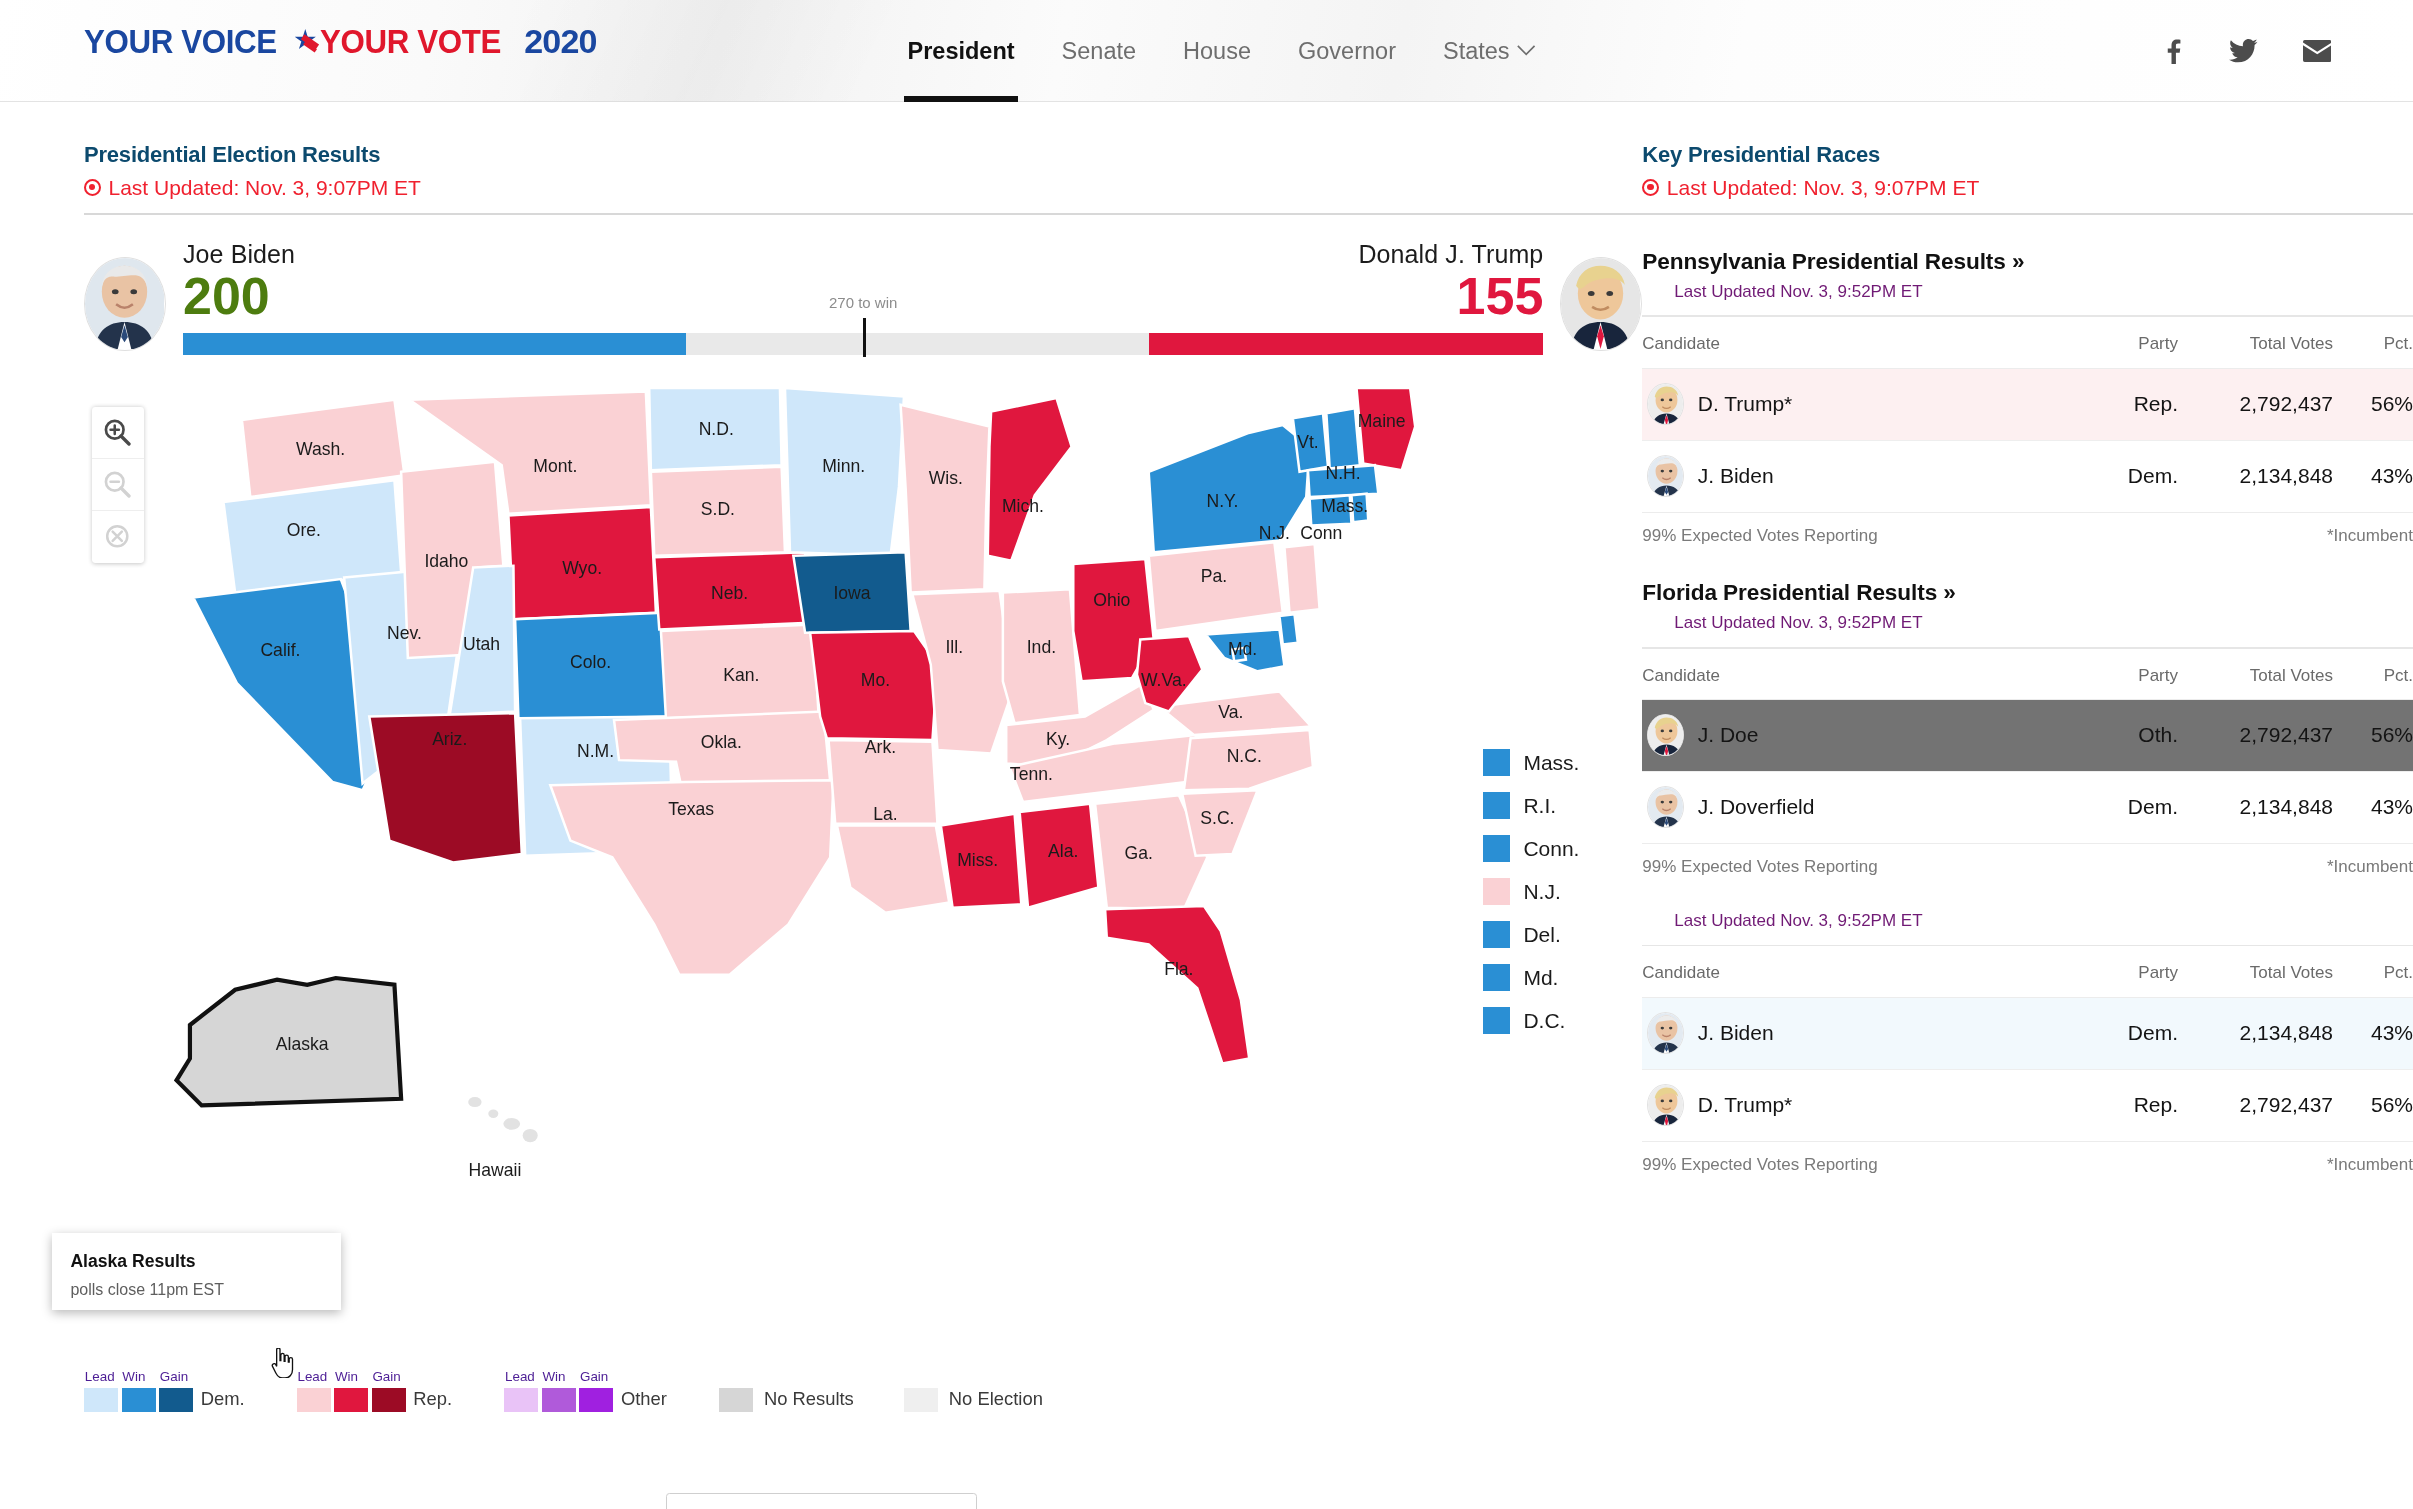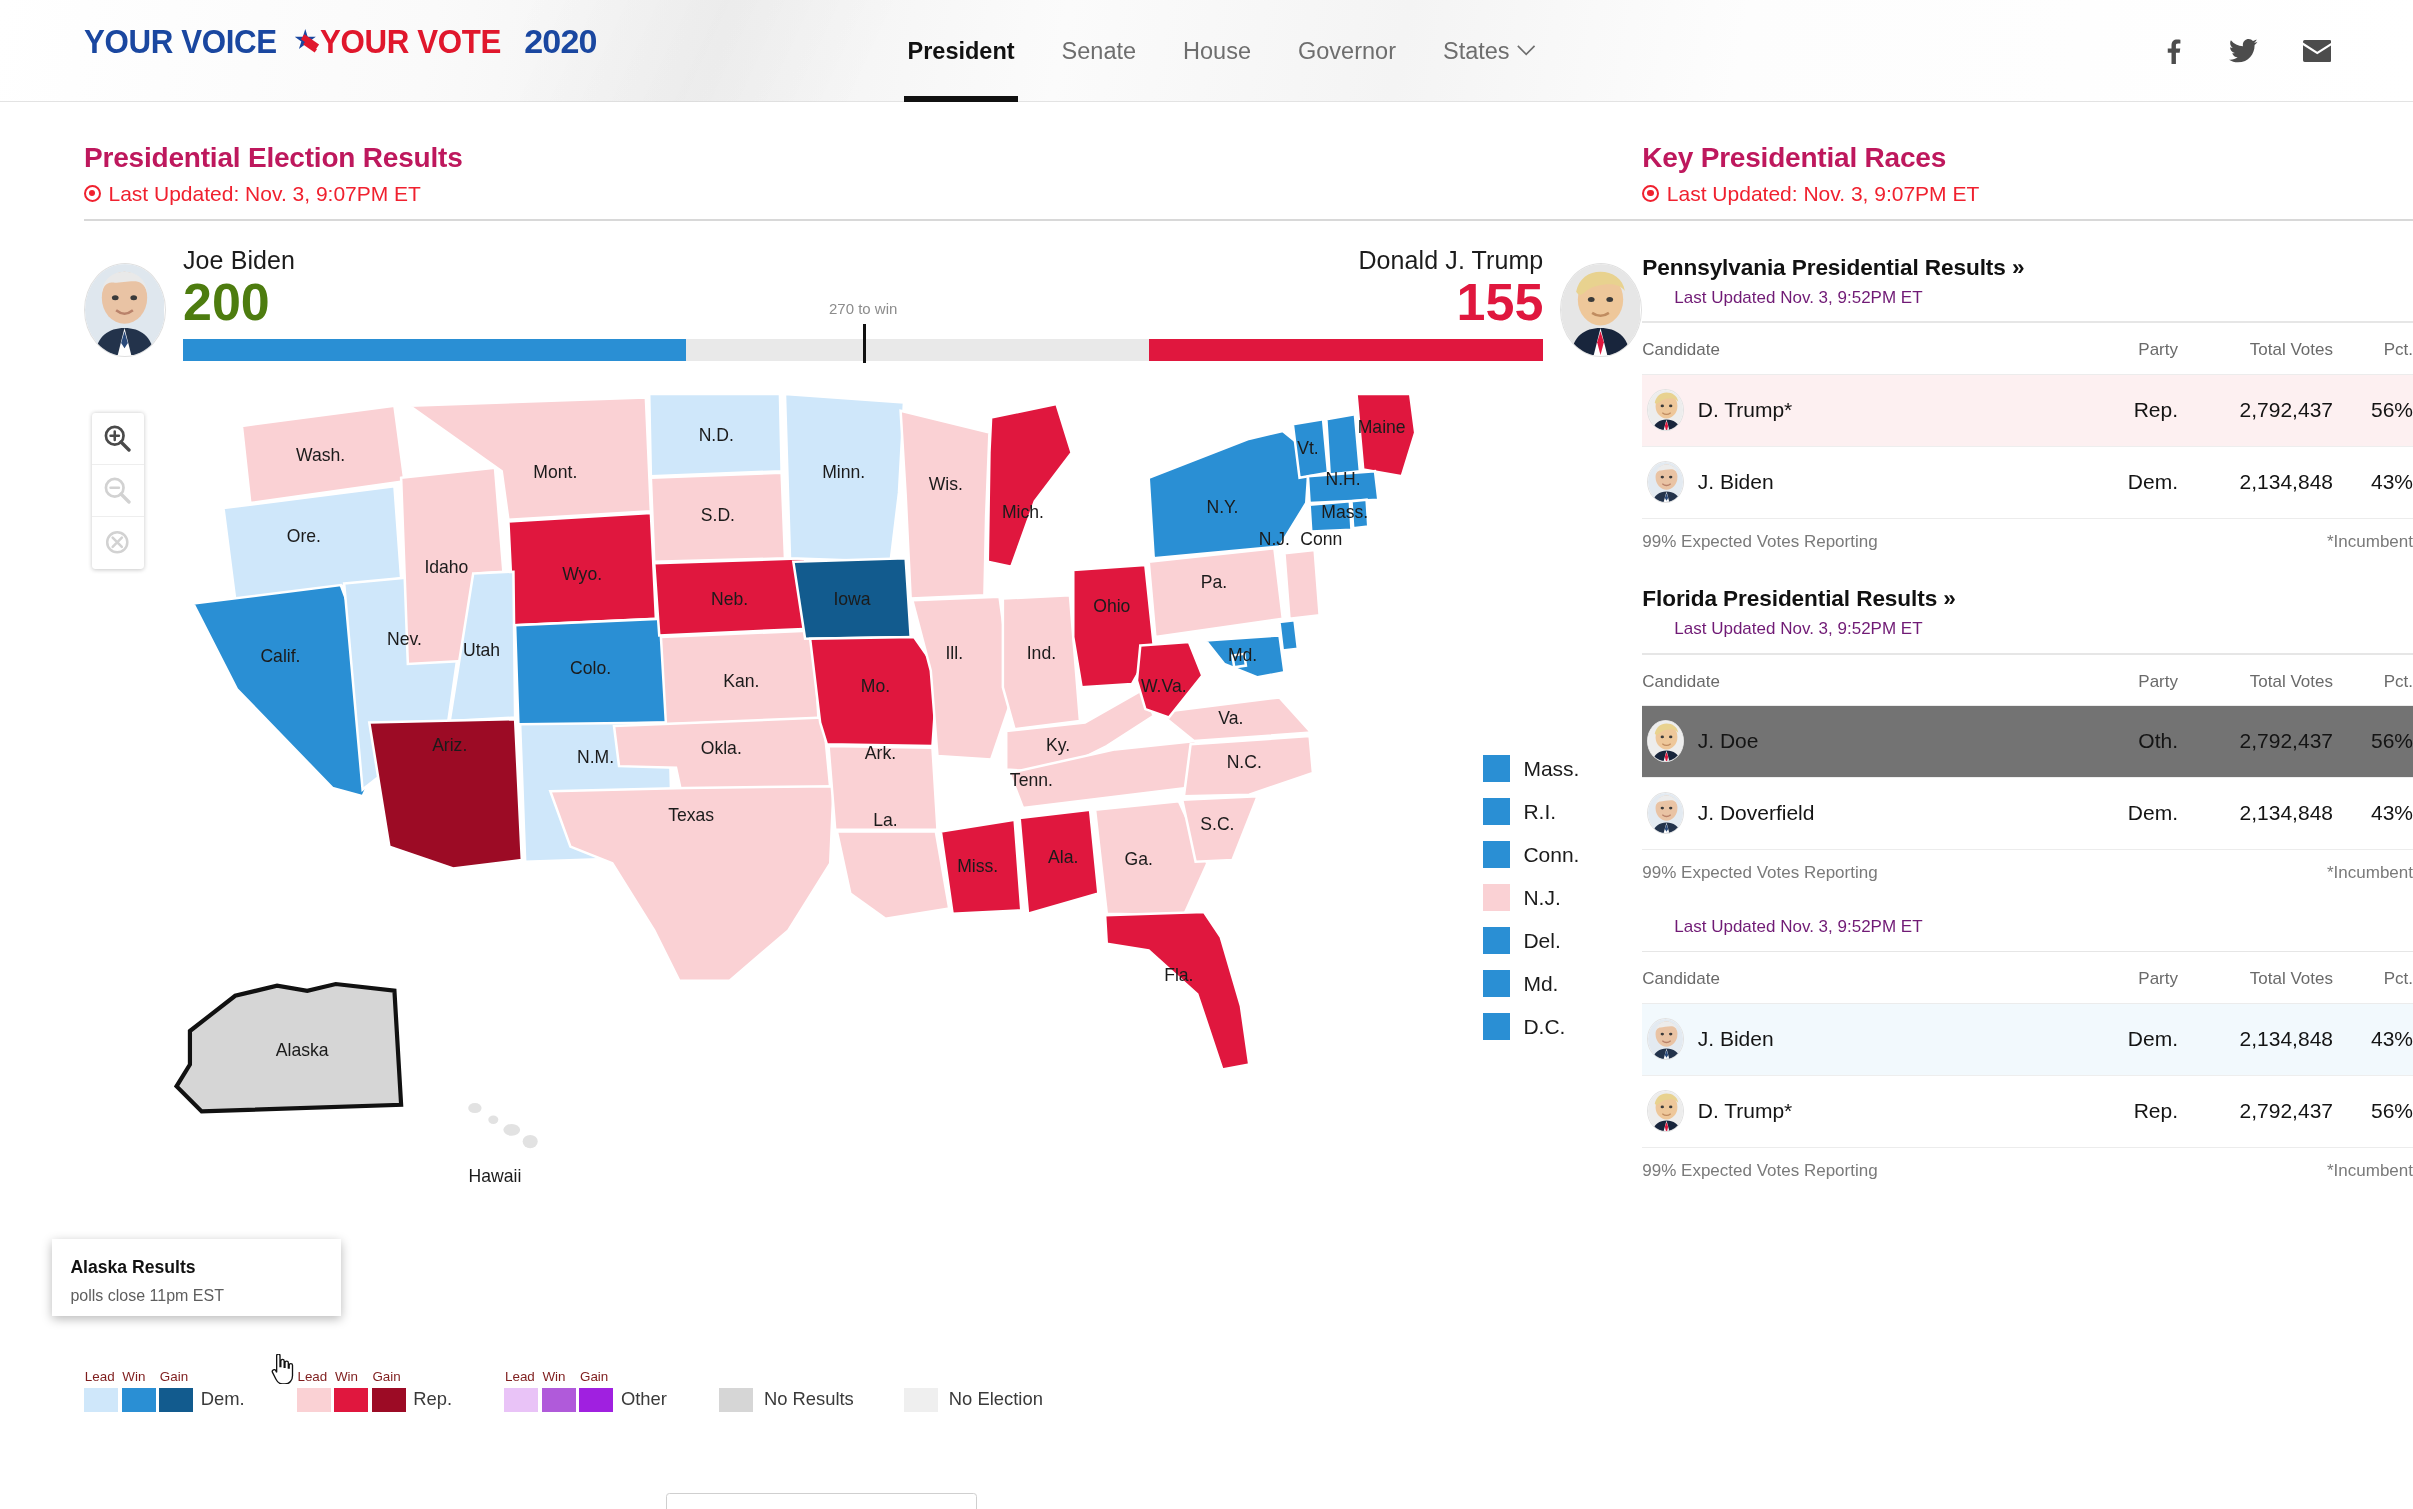--- a/index.html
+++ b/index.html
@@ -48,21 +48,21 @@
   .nav-caret{ display:inline-block; margin-left:7.5px; font-size:17px; color:#6e6e6e; }
 
   .social { position:absolute; right:82px; top:0; height:102px; display:flex; align-items:center; gap:45px; }
   .social svg { display:block; fill:#4c4c4c; cursor:pointer; }
 
   
   .page { display:flex; padding:0; }
   .left { width:1643px; padding:40px 0 0 84px; position:relative; }
   .right { width:771px; padding:40px 0 0 0; position:relative; }
 
-  .sec-title { font-size:28px; font-weight:bold; color:#be185d; letter-spacing:-0.2px; }
+  .sec-title { font-size:22px; font-weight:bold; color:#0c4a6e; letter-spacing:-0.2px; }
   .updated { margin-top:7.5px; display:flex; align-items:center; gap:7.5px; }
   .live-dot{ width:17px; height:17px; border-radius:50%; border:2.5px solid #f0212f; position:relative; flex:none;}
   .live-dot::after{ content:""; position:absolute; left:2.5px; top:2.5px; width:6.7px; height:6.7px; border-radius:50%; background:#f0212f;}
   .updated-text { font-size:21px; color:#f0212f; }
   .rule { height:1.7px; background:#d8d8d8; margin-top:13.4px; }
 
   
   .score { display:flex; align-items:flex-start; margin-top:25px; position:relative; height:142px; }
   .avatar { width:82px; height:94px; border-radius:50%; border:1.7px solid #e0e0e0; overflow:hidden; flex:none; background:#fff; position:relative; }
   .avatar.biden  { margin-top:17px; }
@@ -109,21 +109,21 @@
   }
   .tt-title { font-size:17.6px; font-weight:bold; color:#111; }
   .tt-sub { font-size:16px; color:#5e5e5e; margin-top:9.2px; }
   .cursor-hand { position:absolute; left:186px; top:955px; z-index:21; }
 
   
   .legend { position:absolute; left:84px; top:1267px; width:1425px; }
   .lg-flex { display:flex; align-items:flex-end; gap:0; }
   .lg-group { display:flex; align-items:flex-end; margin-right:52px; }
   .lg-col { width:35px; margin-right:2.5px; }
-  .lg-col .lbl { font-size:13.4px; color:#7f1d1d; text-align:left; margin-bottom:4.2px; padding-left:0.8px;}
+  .lg-col .lbl { font-size:13.4px; color:#4c1d95; text-align:left; margin-bottom:4.2px; padding-left:0.8px;}
   .lg-col .sw { width:34px; height:23.5px; }
   .lg-name { font-size:18.4px; color:#3a3a3a; margin-left:4.2px; padding-bottom:1.7px; }
   .lg-single { display:flex; align-items:flex-start; margin-right:50px; }
   .lg-single .sw { width:34px; height:23.5px; }
   .lg-single .lg-name { margin-left:11px; }
 
   .fullbtn-wrap { position:absolute; left:0; top:1391px; width:1643px; display:flex; justify-content:center; }
   .fullbtn {
     border:1.7px solid #cfcfcf; border-radius:3.4px; background:#fff;
     font-size:22px; color:#111; padding:17px 30px; cursor:pointer;

